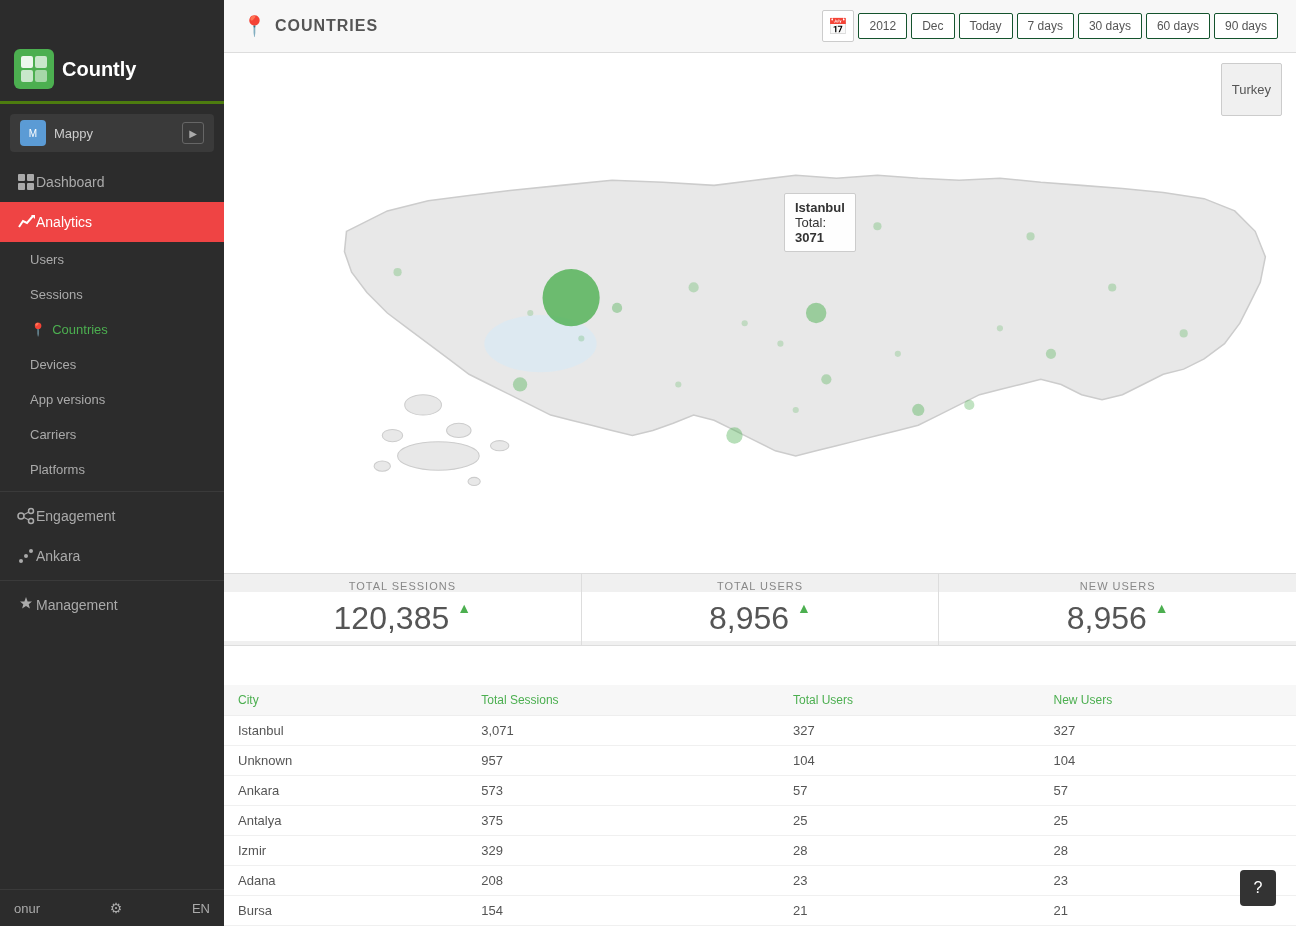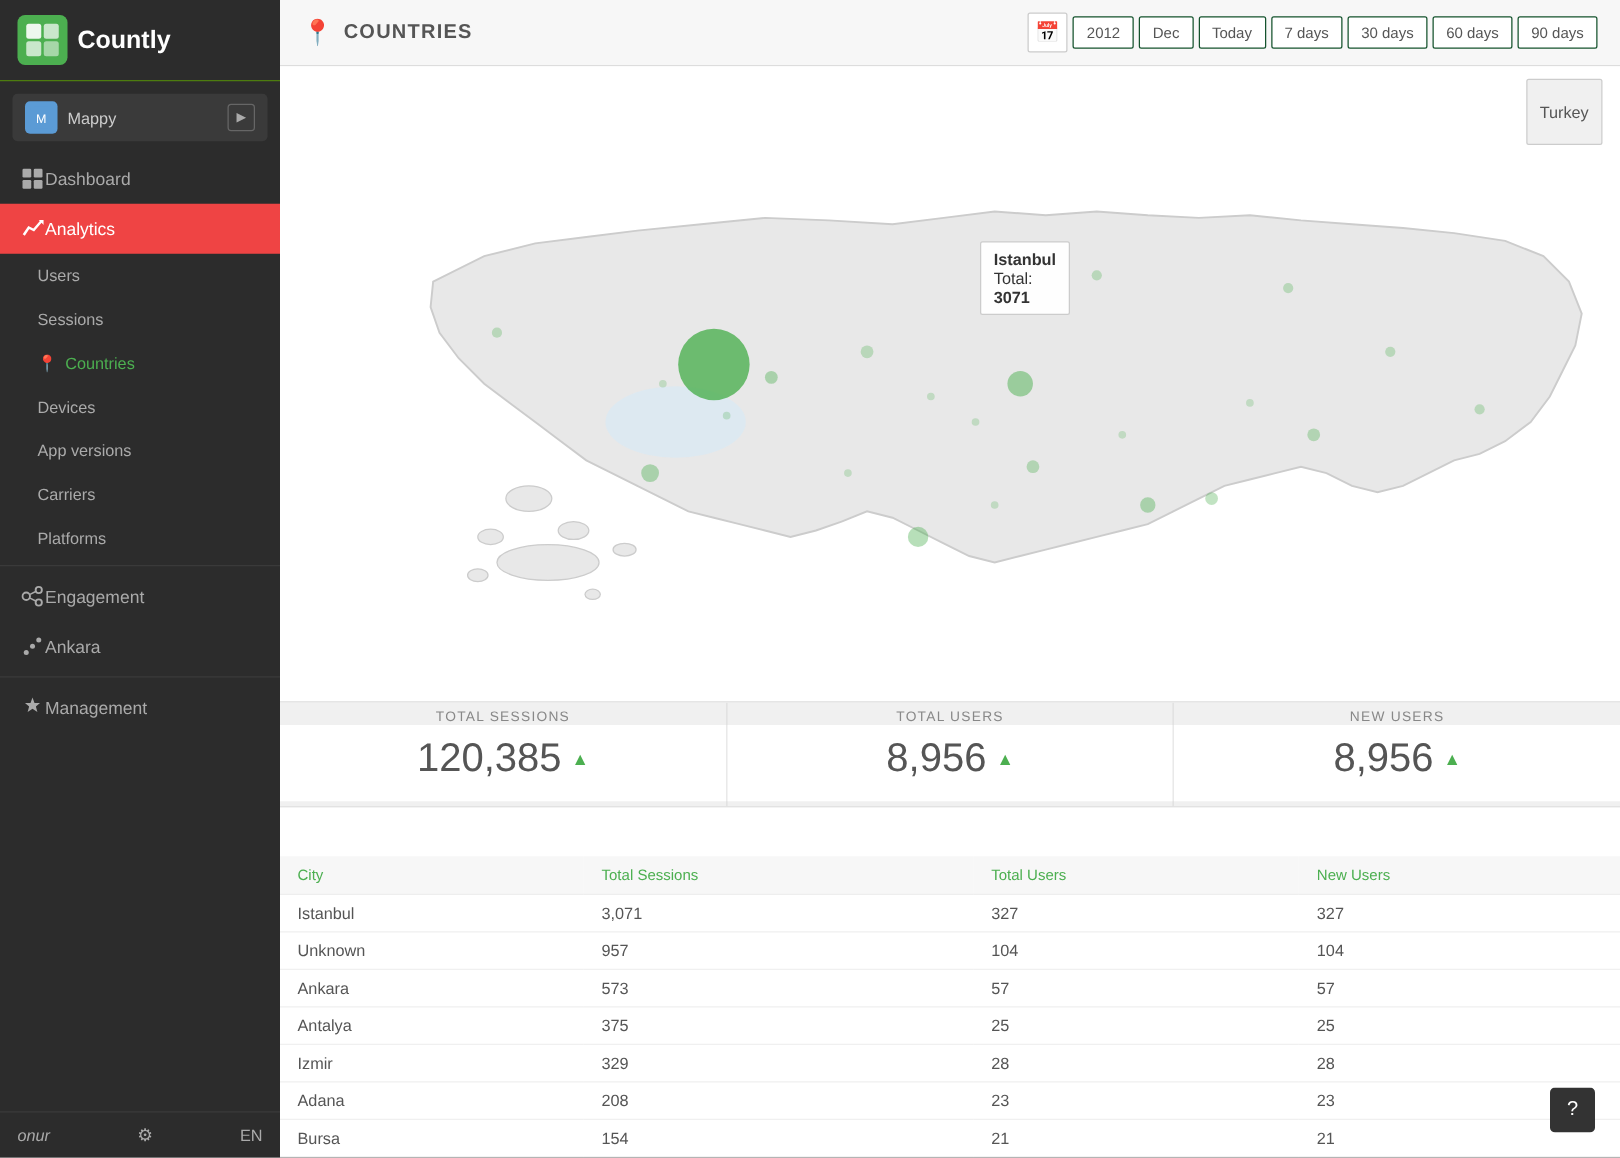--- a/index.html
+++ b/index.html
@@ -13,21 +13,22 @@
       display: flex;
       flex-direction: column;
       height: 926px;
     }
 
     #logo-area {
       padding: 12px 14px;
       display: flex;
       align-items: center;
       gap: 8px;
-      border-bottom: 1px solid #4d7c0f;
+      border-bottom: 3px solid #4d7c0f;
+      margin-top: 37px;
     }
 
     #logo-icon {
       width: 40px;
       height: 40px;
       background: #4caf50;
       border-radius: 6px;
       display: flex;
       align-items: center;
       justify-content: center;
@@ -131,21 +132,21 @@
 
     #sidebar-bottom {
       margin-top: auto;
       padding: 10px 14px;
       display: flex;
       align-items: center;
       justify-content: space-between;
       border-top: 1px solid #3a3a3a;
     }
 
-    #username { color: #aaa; font-size: 13px; font-style: italic; }
+    #username { color: #aaa; font-size: 13px; }
     #settings-gear { color: #aaa; font-size: 14px; cursor: pointer; }
     #lang { color: #aaa; font-size: 13px; }
 
     
     #main {
       flex: 1;
       background: #f0f0f0;
       display: flex;
       flex-direction: column;
       overflow: hidden;
@@ -269,24 +270,23 @@
 
     .stat-label {
       font-size: 11px;
       color: #888;
       text-transform: uppercase;
       letter-spacing: 1px;
     }
 
     .stat-value-row {
       display: flex;
-      align-items: center;
       justify-content: center;
       gap: 8px;
-      padding: 8px 0 16px 0;
+      padding: 8px 0 4px 0;
       background: white;
     }
 
     .stat-value {
       font-size: 32px;
       color: #555;
       font-weight: 300;
     }
 
     .stat-arrow {

